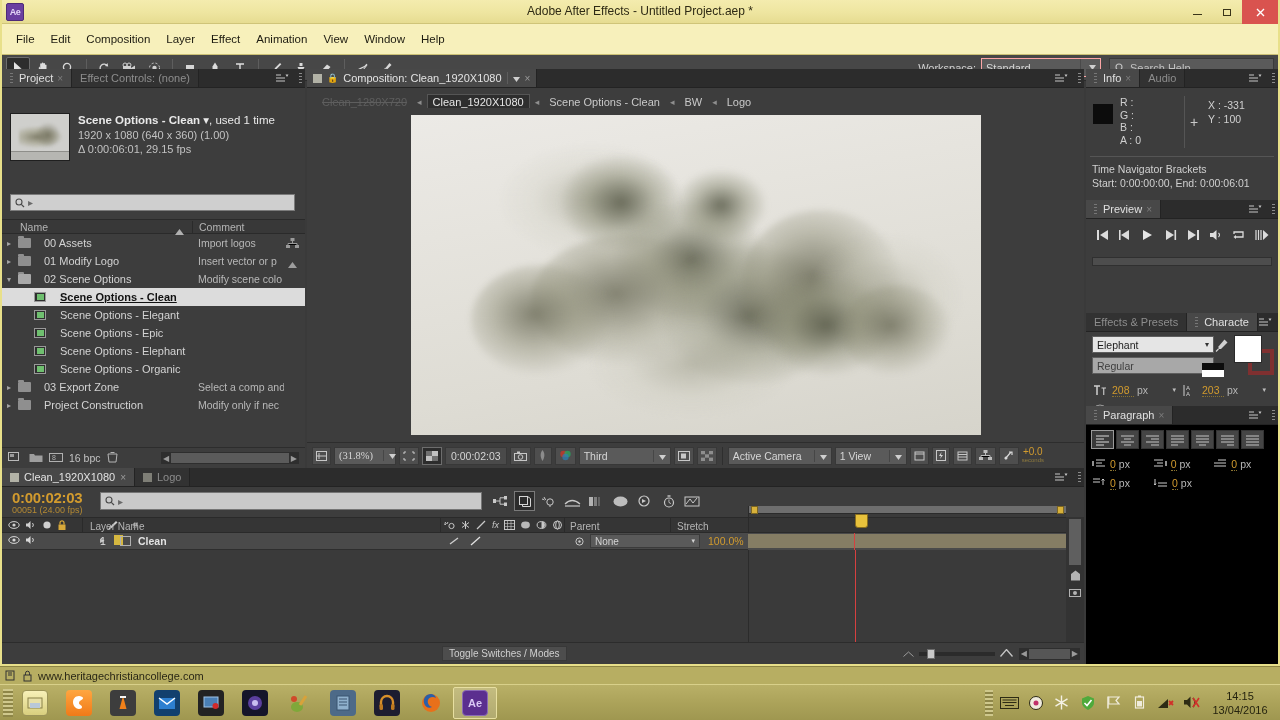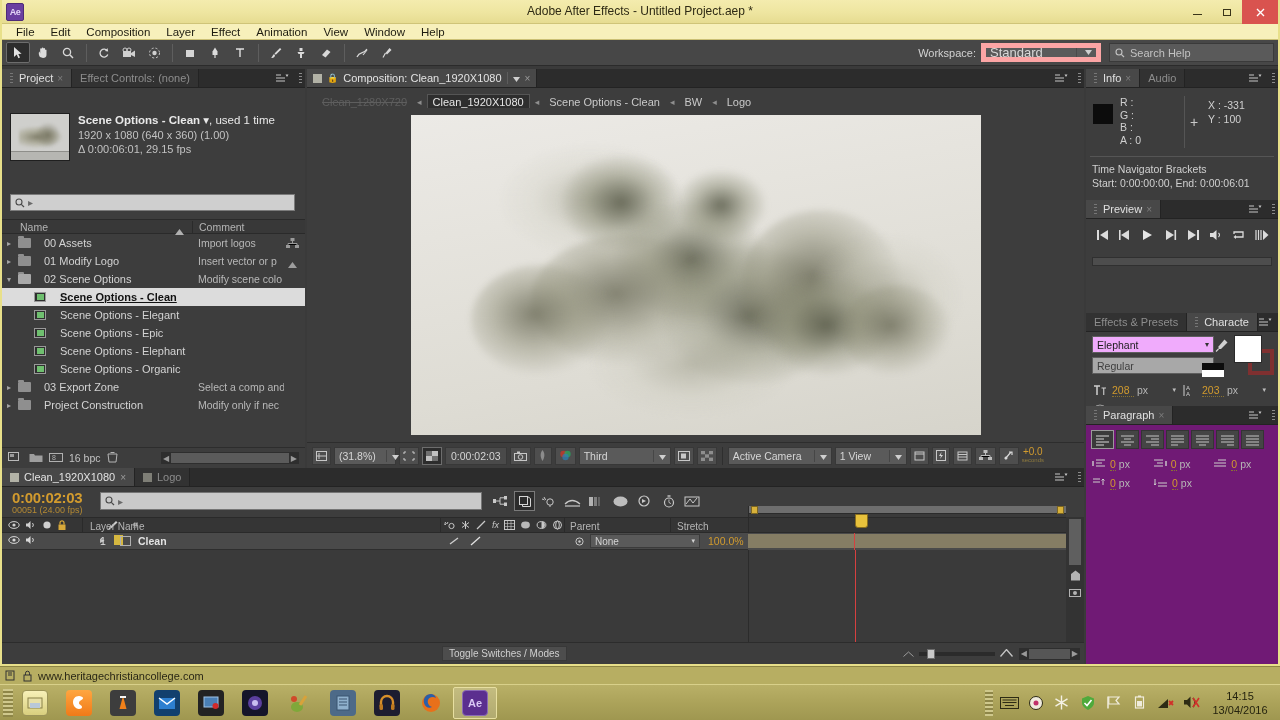--- a/index.html
+++ b/index.html
@@ -43,21 +43,21 @@
   .winbtns { position: absolute; right: 0; top: 0; display: flex; height: 24px; }
   .winbtn {
     width: 30px; height: 24px; display:flex; align-items:center; justify-content:center;
     color: #3a3519; font-size: 12px;
   }
   .winbtn.close { background: #d9534f; color: #fff; width: 36px; }
   .winbtn svg { display: block; }
 
   
   #menubar {
-    height: 16px; background: #f7f0bb; display: flex; align-items: center;
+    height: 31px; background: #f7f0bb; display: flex; align-items: center;
     padding-left: 6px; border-bottom: 1px solid #cbc075;
   }
   #menubar .mi {
     font-size: 11.5px; color: #1d1b10; padding: 1px 8px; cursor: default;
   }
 
   
   #toolbar {
     height: 26px; background: #474747; display: flex; align-items: center;
     padding-left: 4px; border-bottom: 1px solid #2b2b2b;
@@ -69,22 +69,22 @@
     color: #d8d8d8; border-radius: 2px;
   }
   .tool.active { background: #2d2d2d; border: 1px solid #6d6d6d; }
   .tool svg { display:block; }
   .toolsep { width: 1px; height: 18px; background: #5e5e5e; margin: 0 5px; }
   #workspace-block {
     position: absolute; right: 4px; top: 3px; display: flex; align-items: center;
   }
   #workspace-label { font-size: 11px; color: #d2d2d2; margin-right: 5px; }
   .ae-select {
-    background: #5a5a5a; border: 5px solid #fca5a5; color: #d8d8d8;
-    font-size: 13px; height: 19px; display: flex; align-items: center;
+    background: #5a5a5a; border: 1px solid #fca5a5; color: #d8d8d8;
+    font-size: 11px; height: 19px; display: flex; align-items: center;
     padding: 0 4px; position: relative; min-width: 60px;
   }
   .ae-select .caret {
     margin-left: auto; padding-left: 8px;
     border-left: 1px solid #4a4a4a; height: 100%;
     display: flex; align-items: center;
   }
   #search-help {
     margin-left: 8px; width: 165px; height: 19px; background: #5a5a5a;
     border: 1px solid #3a3a3a; display: flex; align-items: center;
@@ -287,21 +287,21 @@
   }
   #preview-controls .pb { width: 18px; height: 16px; display:flex; align-items:center; justify-content:center; }
   #preview-shuttle {
     margin: 14px 6px 0 6px; height: 9px; background: #4d4d4d; border: 1px solid #303030;
   }
 
   #fx-panel { position: absolute; left:0; right:0; top: 244px; bottom: 258px; background: #3d3d3d; }
   #char-body { position: relative; padding: 4px 6px; }
   .char-row { display: flex; align-items: center; gap: 4px; margin-bottom: 4px; }
   .char-select {
-    background: #f0abfc; border: 1px solid #5e5e5e; height: 17px; flex: 1;
+    background: #e5e5e5; border: 1px solid #5e5e5e; height: 17px; flex: 1;
     display: flex; align-items: center; padding: 0 4px; font-size: 10.5px; color: #1c1c1c;
   }
   .char-select.sub { background: #a8a8a8; color: #3e3e3e; }
   .char-select .caret { margin-left: auto; color: #333; font-size: 8px; }
   #color-block {
     position: absolute; right: 4px; top: 3px; width: 44px; height: 42px;
   }
   #fill-sw { position: absolute; left: 4px; top: 0; width: 28px; height: 28px; background: #fff; border: 1px solid #2a2a2a; }
   #stroke-sw { position: absolute; left: 18px; top: 14px; width: 26px; height: 26px; border: 4px solid #7f3030; background: transparent; }
   #bw-sw { position: absolute; left: -28px; top: 28px; width: 22px; height: 14px; }
@@ -316,21 +316,21 @@
   .cg-val.dim { color: #7a7a7a; border-bottom-color: #555; }
   .cg-unit { font-size: 10.5px; color: #b6b6b6; }
   .cg-caret { margin-left: auto; color: #bdbdbd; font-size: 7px; padding-right: 4px; }
   .char-hr { height: 1px; background: #555; margin: 3px 0; }
   #char-style-sel {
     flex: 1; height: 15px; background: #4a4a4a; border: 1px solid #2e2e2e;
     display: flex; align-items: center; padding: 0 3px;
   }
   #char-style-sel .caret { margin-left: auto; background:#5e5e5e; width:13px; height:13px; display:flex; align-items:center; justify-content:center; color:#ddd; font-size:7px;}
 
-  #para-panel { position: absolute; left: 0; right: 0; bottom: 0; height: 258px; background: #701a75; }
+  #para-panel { position: absolute; left: 0; right: 0; bottom: 0; height: 258px; background: #000000; }
   #para-body { padding: 5px 5px; }
   #align-row { display: flex; gap: 2px; margin-bottom: 8px; }
   .align-btn {
     width: 23px; height: 19px; background: #454545; border: 1px solid #343434;
     display: flex; align-items: center; justify-content: center;
   }
   .align-btn.sel { border: 1px solid #9a9a9a; background: #3a3a3a; }
   .para-row { display: flex; align-items: center; margin-bottom: 5px; }
   .para-cell { display: flex; align-items: center; gap: 3px; width: 62px; }
   .para-ic { width: 16px; height: 14px; display:flex; align-items:center; justify-content:center; color:#cdcdcd; font-size:9px;}
@@ -848,21 +848,21 @@
           </div>
         </div>
 
         <div id="comp-bottom">
           <div class="cb-btn">
             <svg width="11" height="10" viewBox="0 0 11 10">
                 <rect x="0.5" y="0.5" width="10" height="9" fill="none" stroke="#c7c7c7"></rect>
                 <path d="M3 2 L3 8 M0.5 5 L10.5 5" stroke="#c7c7c7"></path>
               </svg>
           </div>
-          <div class="cb-sel" style="width:62px;">
+          <div class="cb-sel" style="width:62px;font-family:Liberation Serif, serif;">
             <span>(31.8%)</span>
             <span class="caret"><svg width="7" height="5" viewBox="0 0 7 5">
                   <path d="M0 0 L7 0 L3.5 5 Z" fill="#cfcfcf"></path>
                 </svg></span>
           </div>
           <div class="cb-btn">
             <svg width="12" height="10" viewBox="0 0 12 10">
                 <path d="M1 1 L1 3 M1 1 L3 1 M11 1 L9 1 M11 1 L11 3 M1 9 L1 7 M1 9 L3 9 M11 9 L11 7 M11 9 L9 9" stroke="#c7c7c7" stroke-width="1.1"></path>
               </svg>
           </div>

